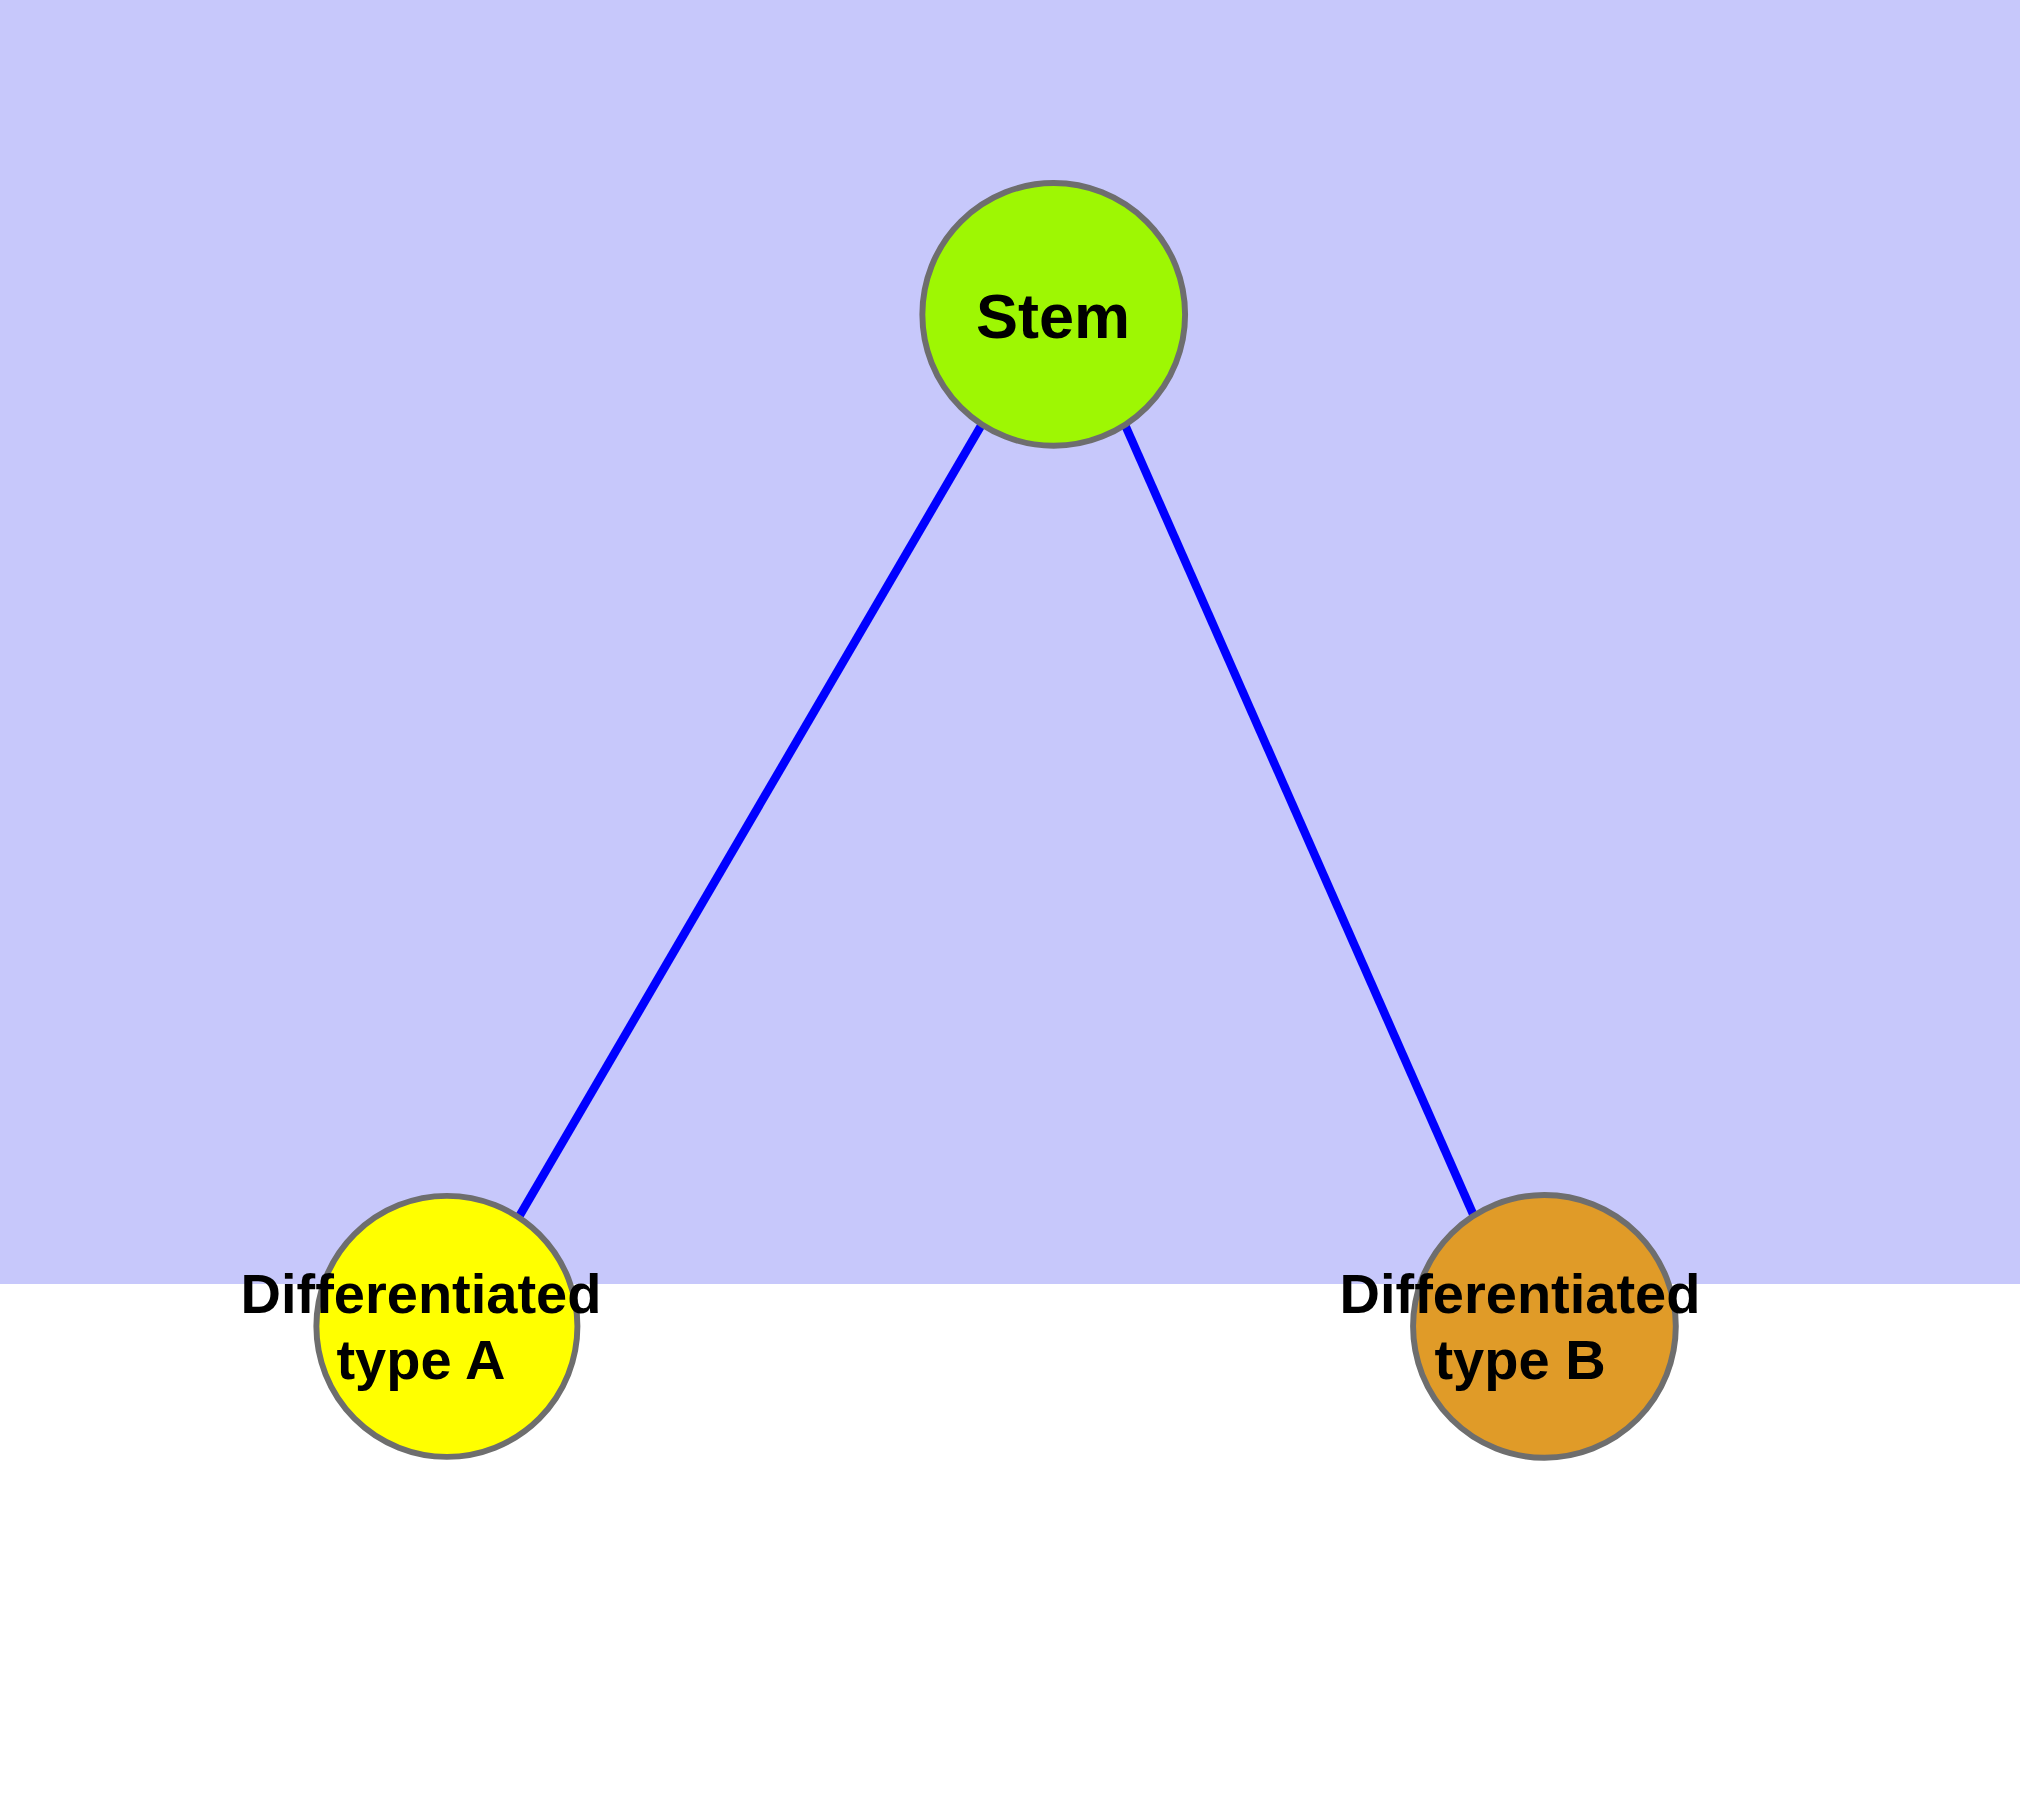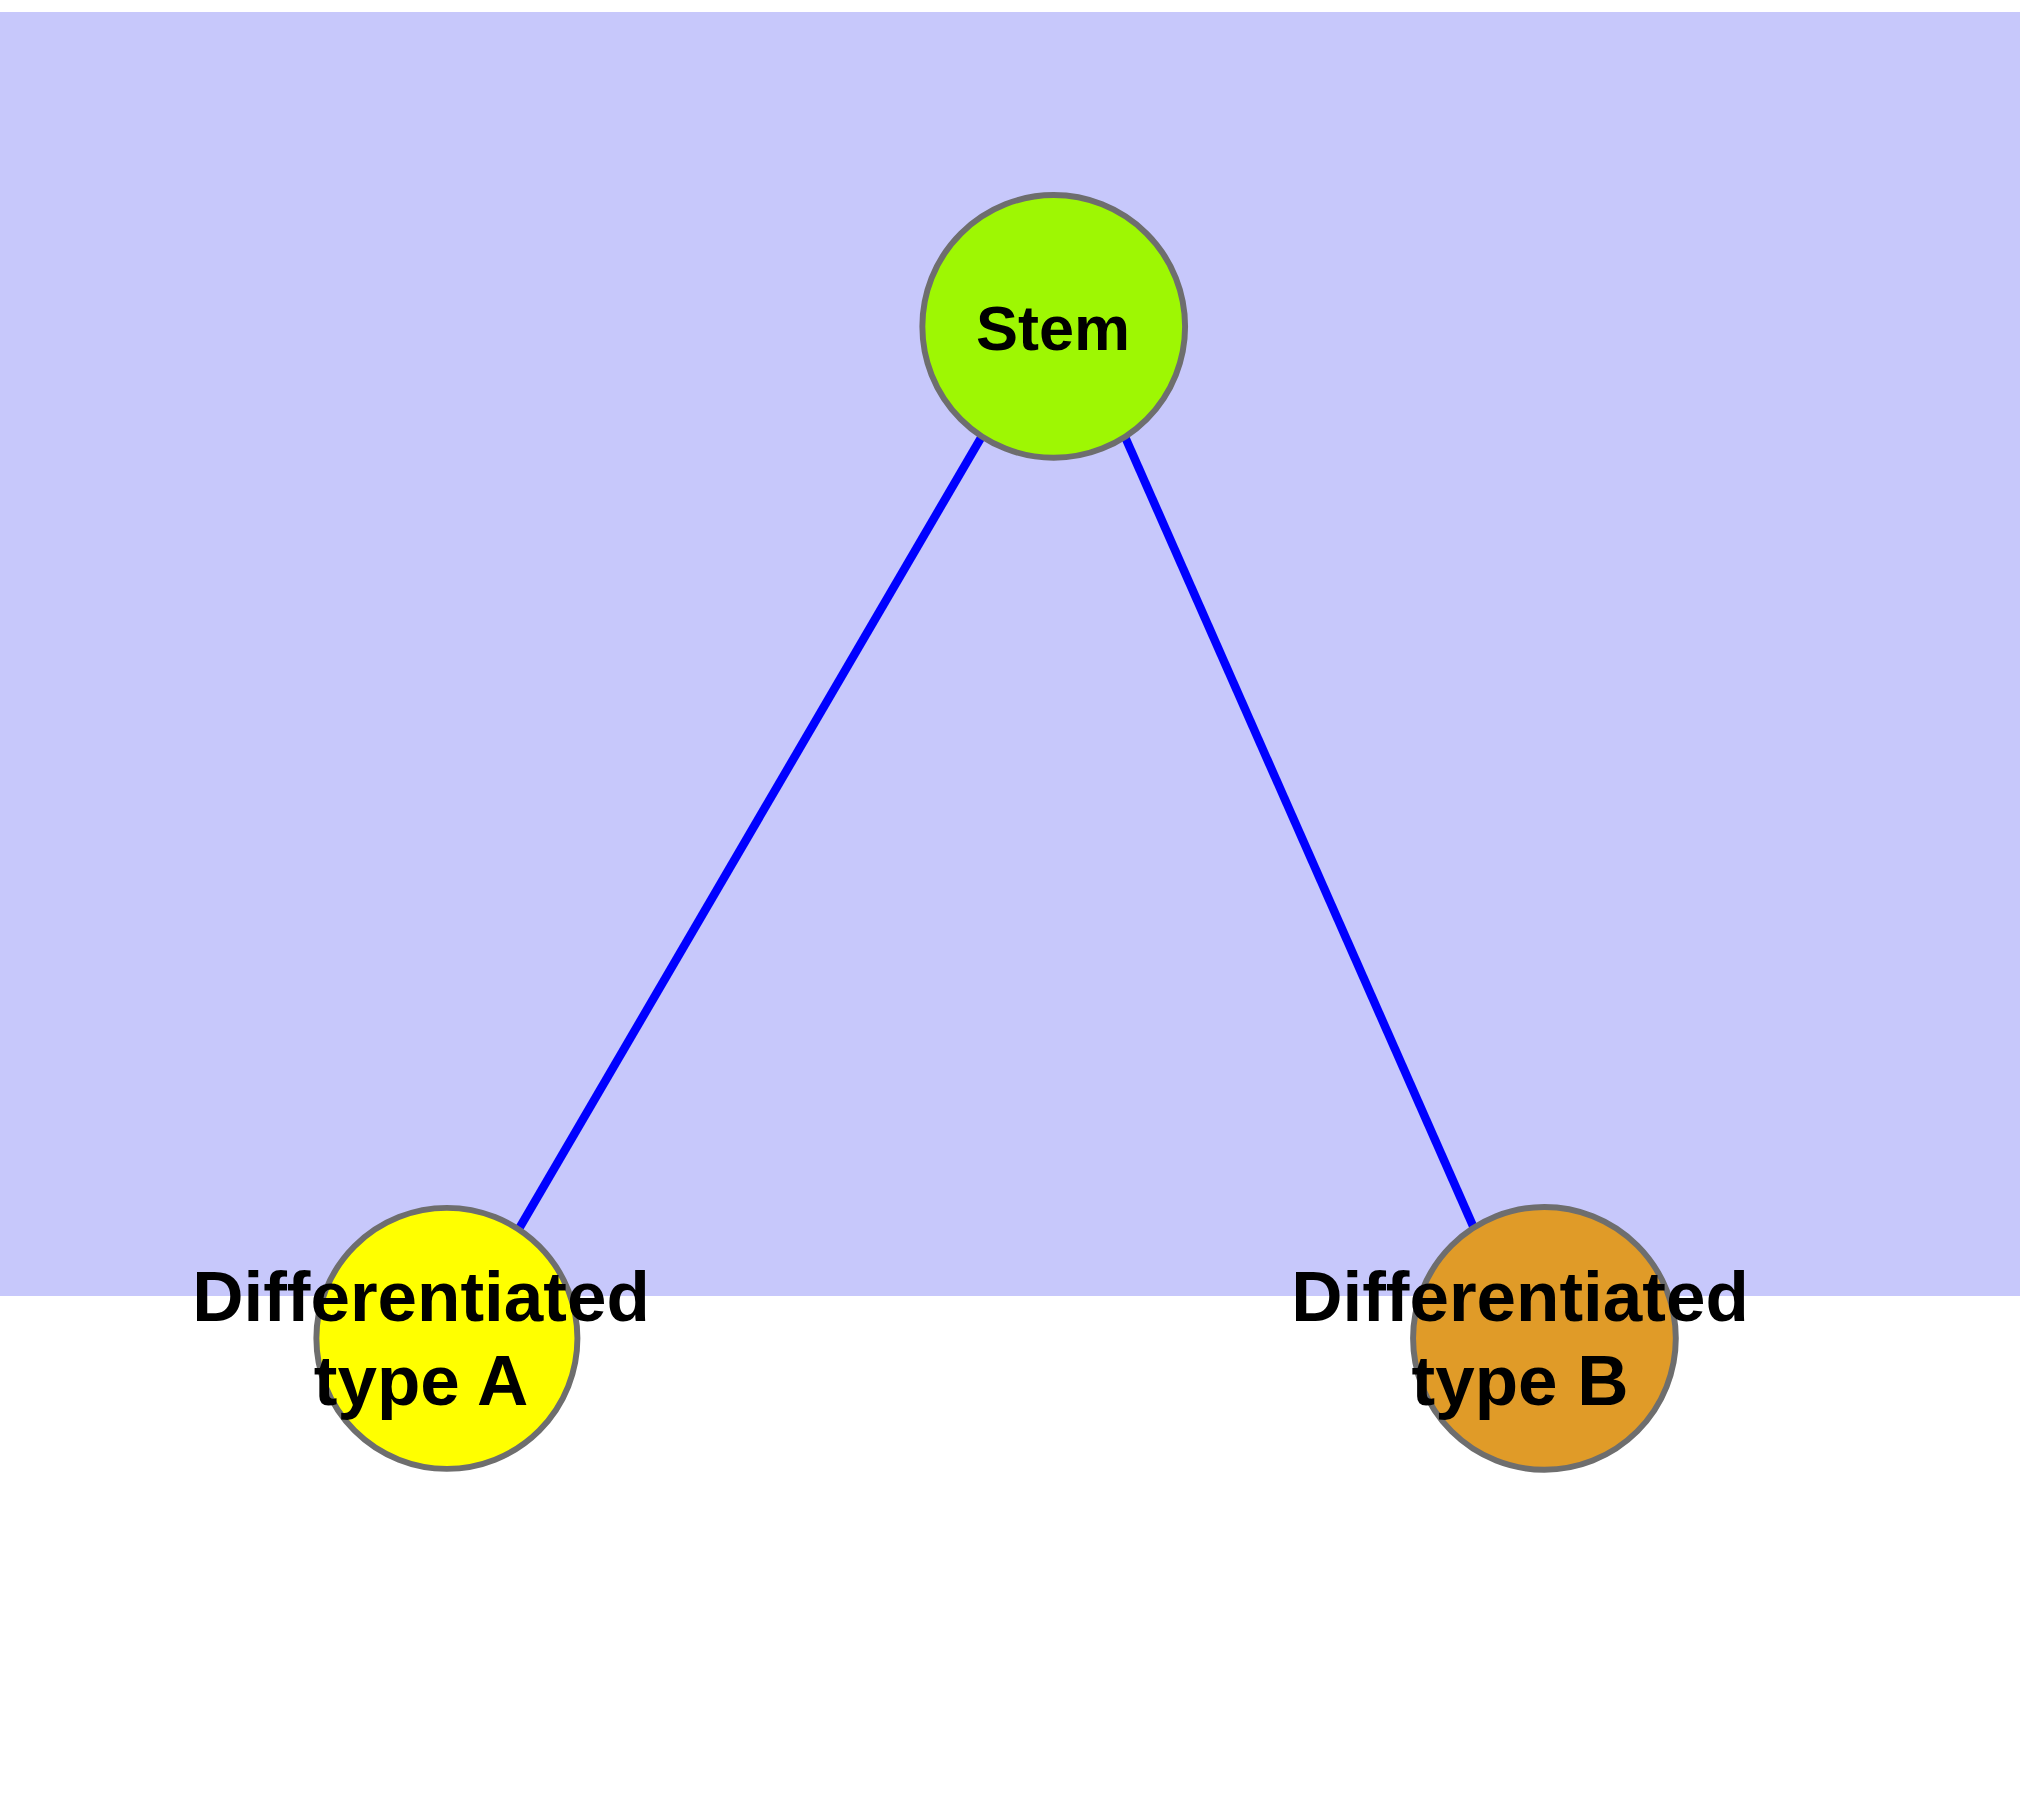--- a/index.html
+++ b/index.html
@@ -11,21 +11,20 @@
     width: 2021px;
     height: 1812px;
     overflow: hidden;
     font-family: "Liberation Sans", "DejaVu Sans", sans-serif;
   }
   #graph-canvas {
     position: relative;
     width: 2021px;
     height: 1284px;
     background: #c7c8fb;
-    margin-top: 12px;
   }
   #graph-svg {
     position: absolute;
     top: 0;
     left: 0;
     width: 2021px;
     height: 1812px;
     display: block;
   }
   .node-label {
@@ -36,21 +35,21 @@
     text-align: center;
     white-space: pre;
     line-height: 1.18;
     pointer-events: none;
     transform: translate(-50%, -50%);
   }
   .node-label.lbl-stem {
     font-size: 63px;
   }
   .node-label.lbl-leaf {
-    font-size: 71px;
+    font-size: 56px;
   }
 </style>
 </head>
 <body>
 
 <div id="graph-canvas" style="background: rgb(199, 200, 251);">
 
   <svg id="graph-svg" viewBox="0 0 2384 2138">
     <g id="edge-layer">
         <line x1="1158" y1="501" x2="613" y2="1434" stroke="#0000ff" stroke-width="10" stroke-linecap="butt"></line>

